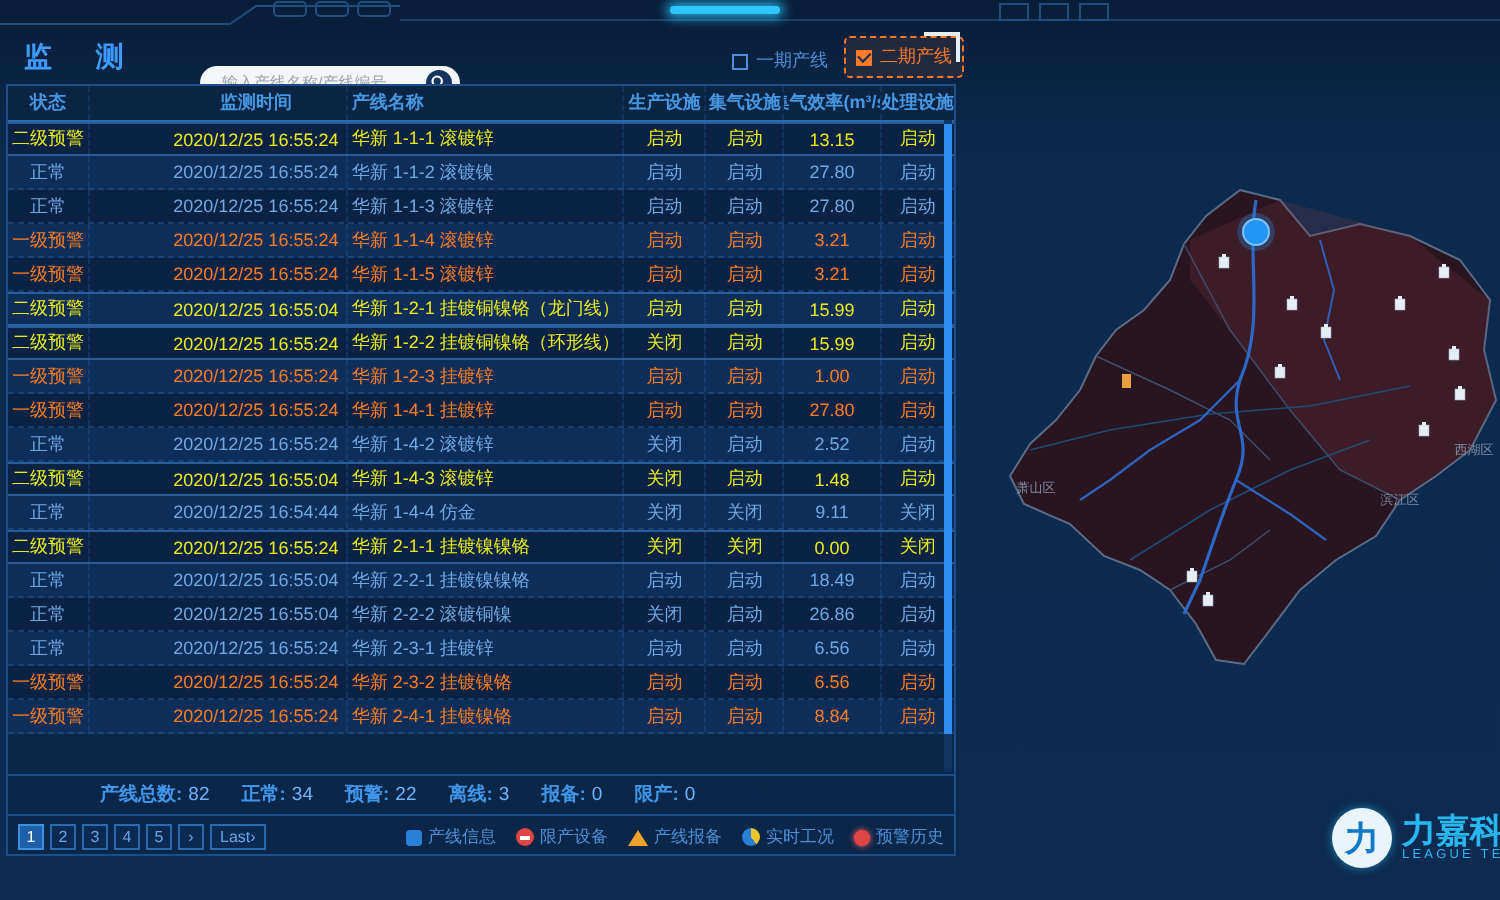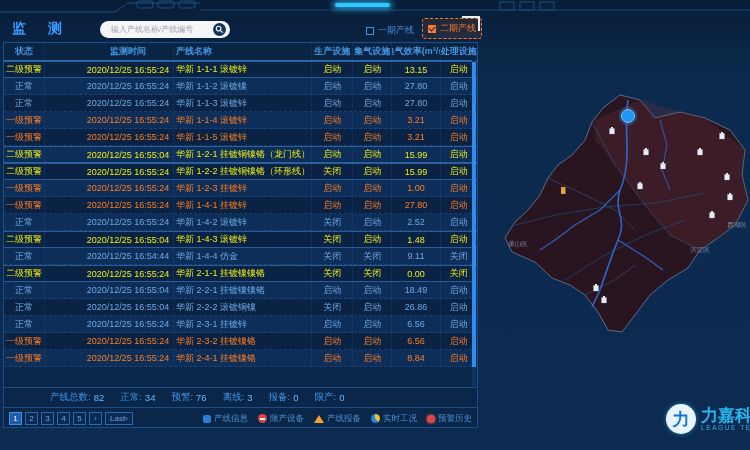--- a/index.html
+++ b/index.html
@@ -5,21 +5,21 @@
   html,body{margin:0;padding:0;background:#0a2240;}
   #stage{position:relative;width:750px;height:450px;overflow:hidden;
     background:linear-gradient(180deg,#081d38 0%,#0c2a4e 18%,#0d2b50 100%);
     font-family:"Liberation Sans","DejaVu Sans",sans-serif;}
   
   #top-deco{position:absolute;left:0;top:0;}
   .glowbar{position:absolute;left:335px;top:3px;width:55px;height:4px;border-radius:2px;
     background:#2ec7ff;box-shadow:0 0 6px 2px rgba(46,199,255,.8);}
   
   .title{position:absolute;left:12px;top:20px;font-size:14px;font-weight:bold;color:#3d9bff;letter-spacing:9px;}
-  .search{position:absolute;left:100px;top:21px;width:130px;height:17px;background:#f4f6f8;border-radius:9px;
+  .search{position:absolute;left:100px;top:33px;width:130px;height:17px;background:#f4f6f8;border-radius:9px;
     display:flex;align-items:center;padding:0 2px 0 9px;box-sizing:border-box;}
   .search input{border:0;outline:0;background:transparent;width:100px;font-size:8px;color:#444;}
   .search input::placeholder{color:#9aa3ad;}
   .search-btn{width:13px;height:13px;border-radius:50%;background:#16355e;display:flex;align-items:center;justify-content:center;flex:none;}
   .phase1{position:absolute;left:366px;top:24px;display:flex;gap:4px;color:#4d8fd6;font-size:9px;align-items:center;cursor:pointer;}
   .cb1{width:8px;height:8px;border:1px solid #4d8fd6;box-sizing:border-box;}
   .phase2{position:absolute;left:422px;top:18px;border:1px dashed #ff7a2a;border-radius:3px;color:#ff7a2a;
     font-size:9px;padding:3px 5px;display:flex;gap:4px;align-items:center;background:rgba(255,122,42,.10);cursor:pointer;}
   .cb2{width:8px;height:8px;background:#ff7a2a;position:relative;}
   .cb2::after{content:"";position:absolute;left:1px;top:1px;width:5px;height:2.5px;
@@ -47,21 +47,21 @@
   .row .c-name,.thead .c-name{justify-content:flex-start;}
   .row .c-treat,.thead .c-treat{border-right:none;}
   .normal{color:#6fa9e2;}
   .warn1{color:#ff7e1e;}
   .warn2{color:#ededin;}
   .row.normal span{color:#6fa9e2;} .row.warn1 span{color:#ff7e1e;} .row.warn2 span{color:#ecec14;}
   .sbar{position:absolute;right:1px;top:0;width:4px;height:326px;background:#0e355f;}
   .sbar .thumb{position:absolute;top:2px;left:0;width:4px;height:305px;background:#2e8ef0;cursor:pointer;}
   .summary{display:flex;height:19px;align-items:center;border-top:1px solid #1c4f8a;padding-left:46px;}
   .sm-item{margin-right:16px;font-size:9.5px;display:flex;align-items:center;}
-  .sm-label{color:#3f95e8;}
+  .sm-label{color:#3f95e8;font-weight:bold;}
   .sm-val{color:#6db6ff;margin-left:3px;}
   .footrow{display:flex;height:21px;align-items:center;border-top:1px solid #1c4f8a;padding:0 5px;justify-content:space-between;}
   .pages{display:flex;gap:3px;align-items:center;}
   .page{min-width:13px;height:13px;border:1px solid #2a6ab0;color:#6aa6e8;font-size:8px;display:flex;
     align-items:center;justify-content:center;background:#0b2a52;cursor:pointer;box-sizing:border-box;}
   .page.active{background:#1d5fa8;color:#fff;border-color:#3d8fe0;}
   .page.wide{padding:0 4px;}
   .legend{display:flex;gap:10px;align-items:center;}
   .lg{display:flex;gap:3px;align-items:center;font-size:8.5px;color:#4d8fd6;cursor:pointer;}
   .ic-info-square{width:8px;height:8px;background:#2a7fd6;border-radius:2px;}
@@ -298,21 +298,21 @@
         <div class="sm-item">
           <span class="sm-label">产线总数:</span>
           <span class="sm-val">82</span>
         </div>
         <div class="sm-item">
           <span class="sm-label">正常:</span>
           <span class="sm-val">34</span>
         </div>
         <div class="sm-item">
           <span class="sm-label">预警:</span>
-          <span class="sm-val">76</span>
+          <span class="sm-val">22</span>
         </div>
         <div class="sm-item">
           <span class="sm-label">离线:</span>
           <span class="sm-val">3</span>
         </div>
         <div class="sm-item">
           <span class="sm-label">报备:</span>
           <span class="sm-val">0</span>
         </div>
         <div class="sm-item">

